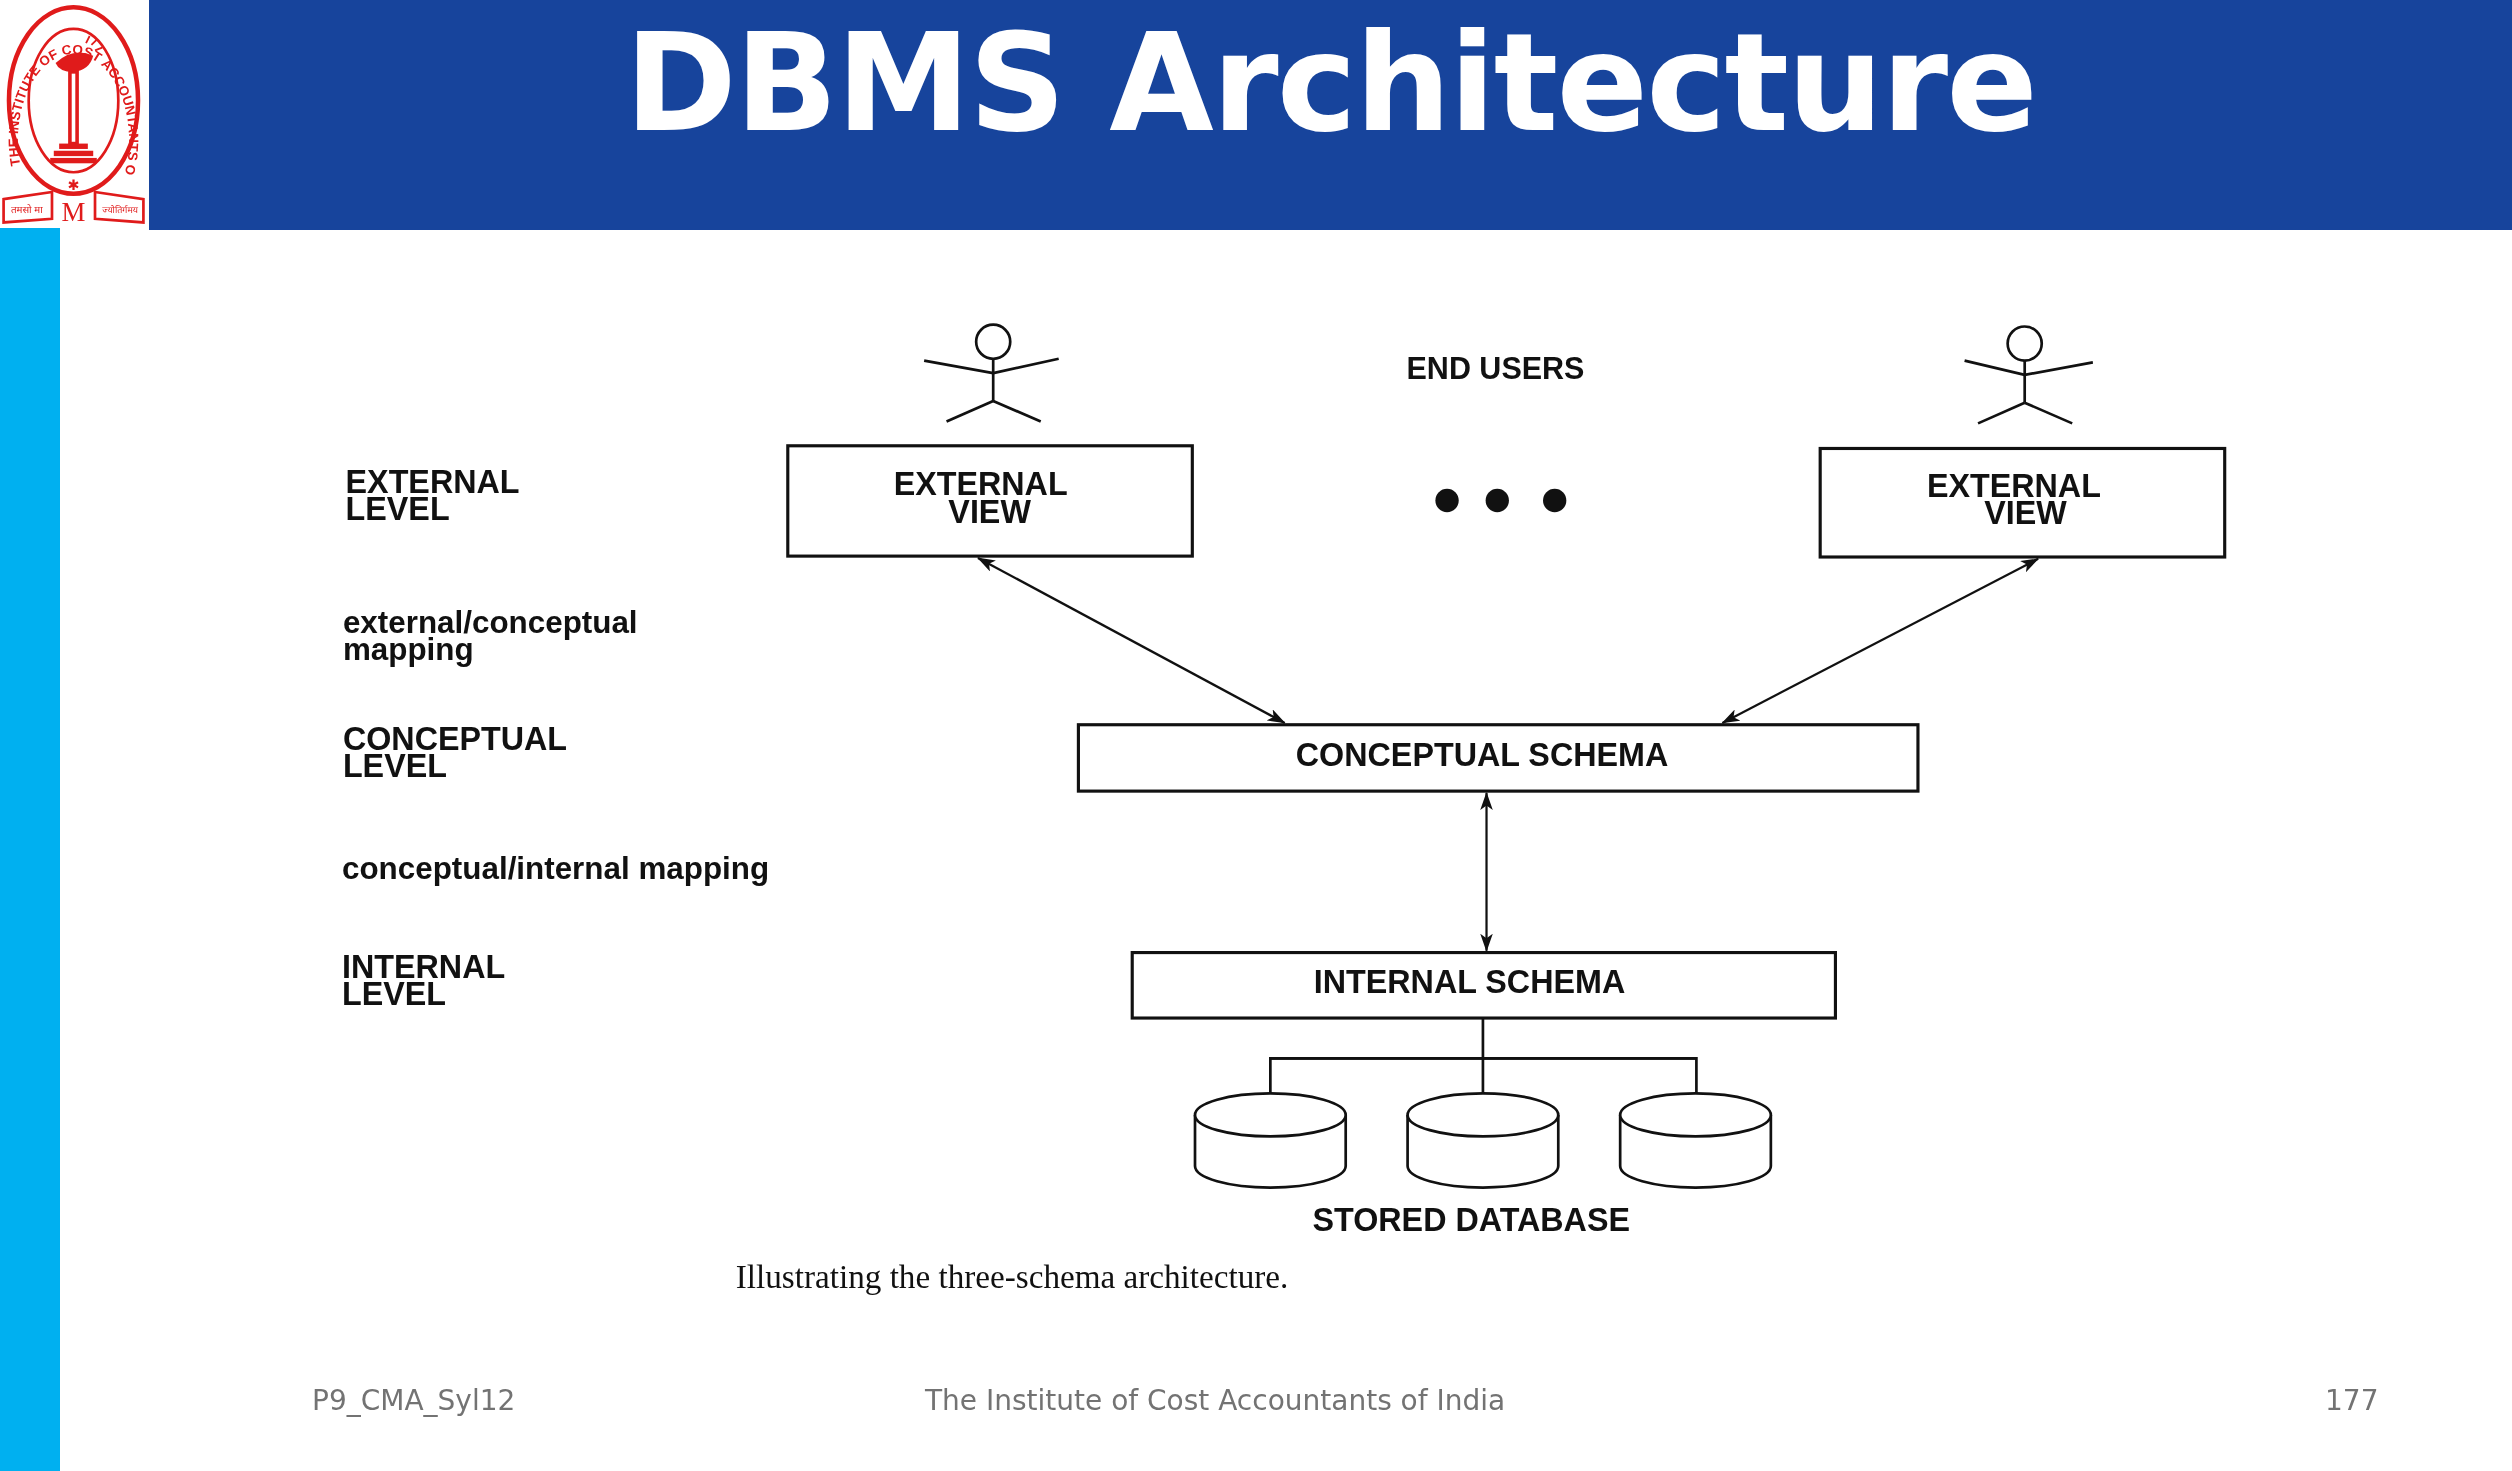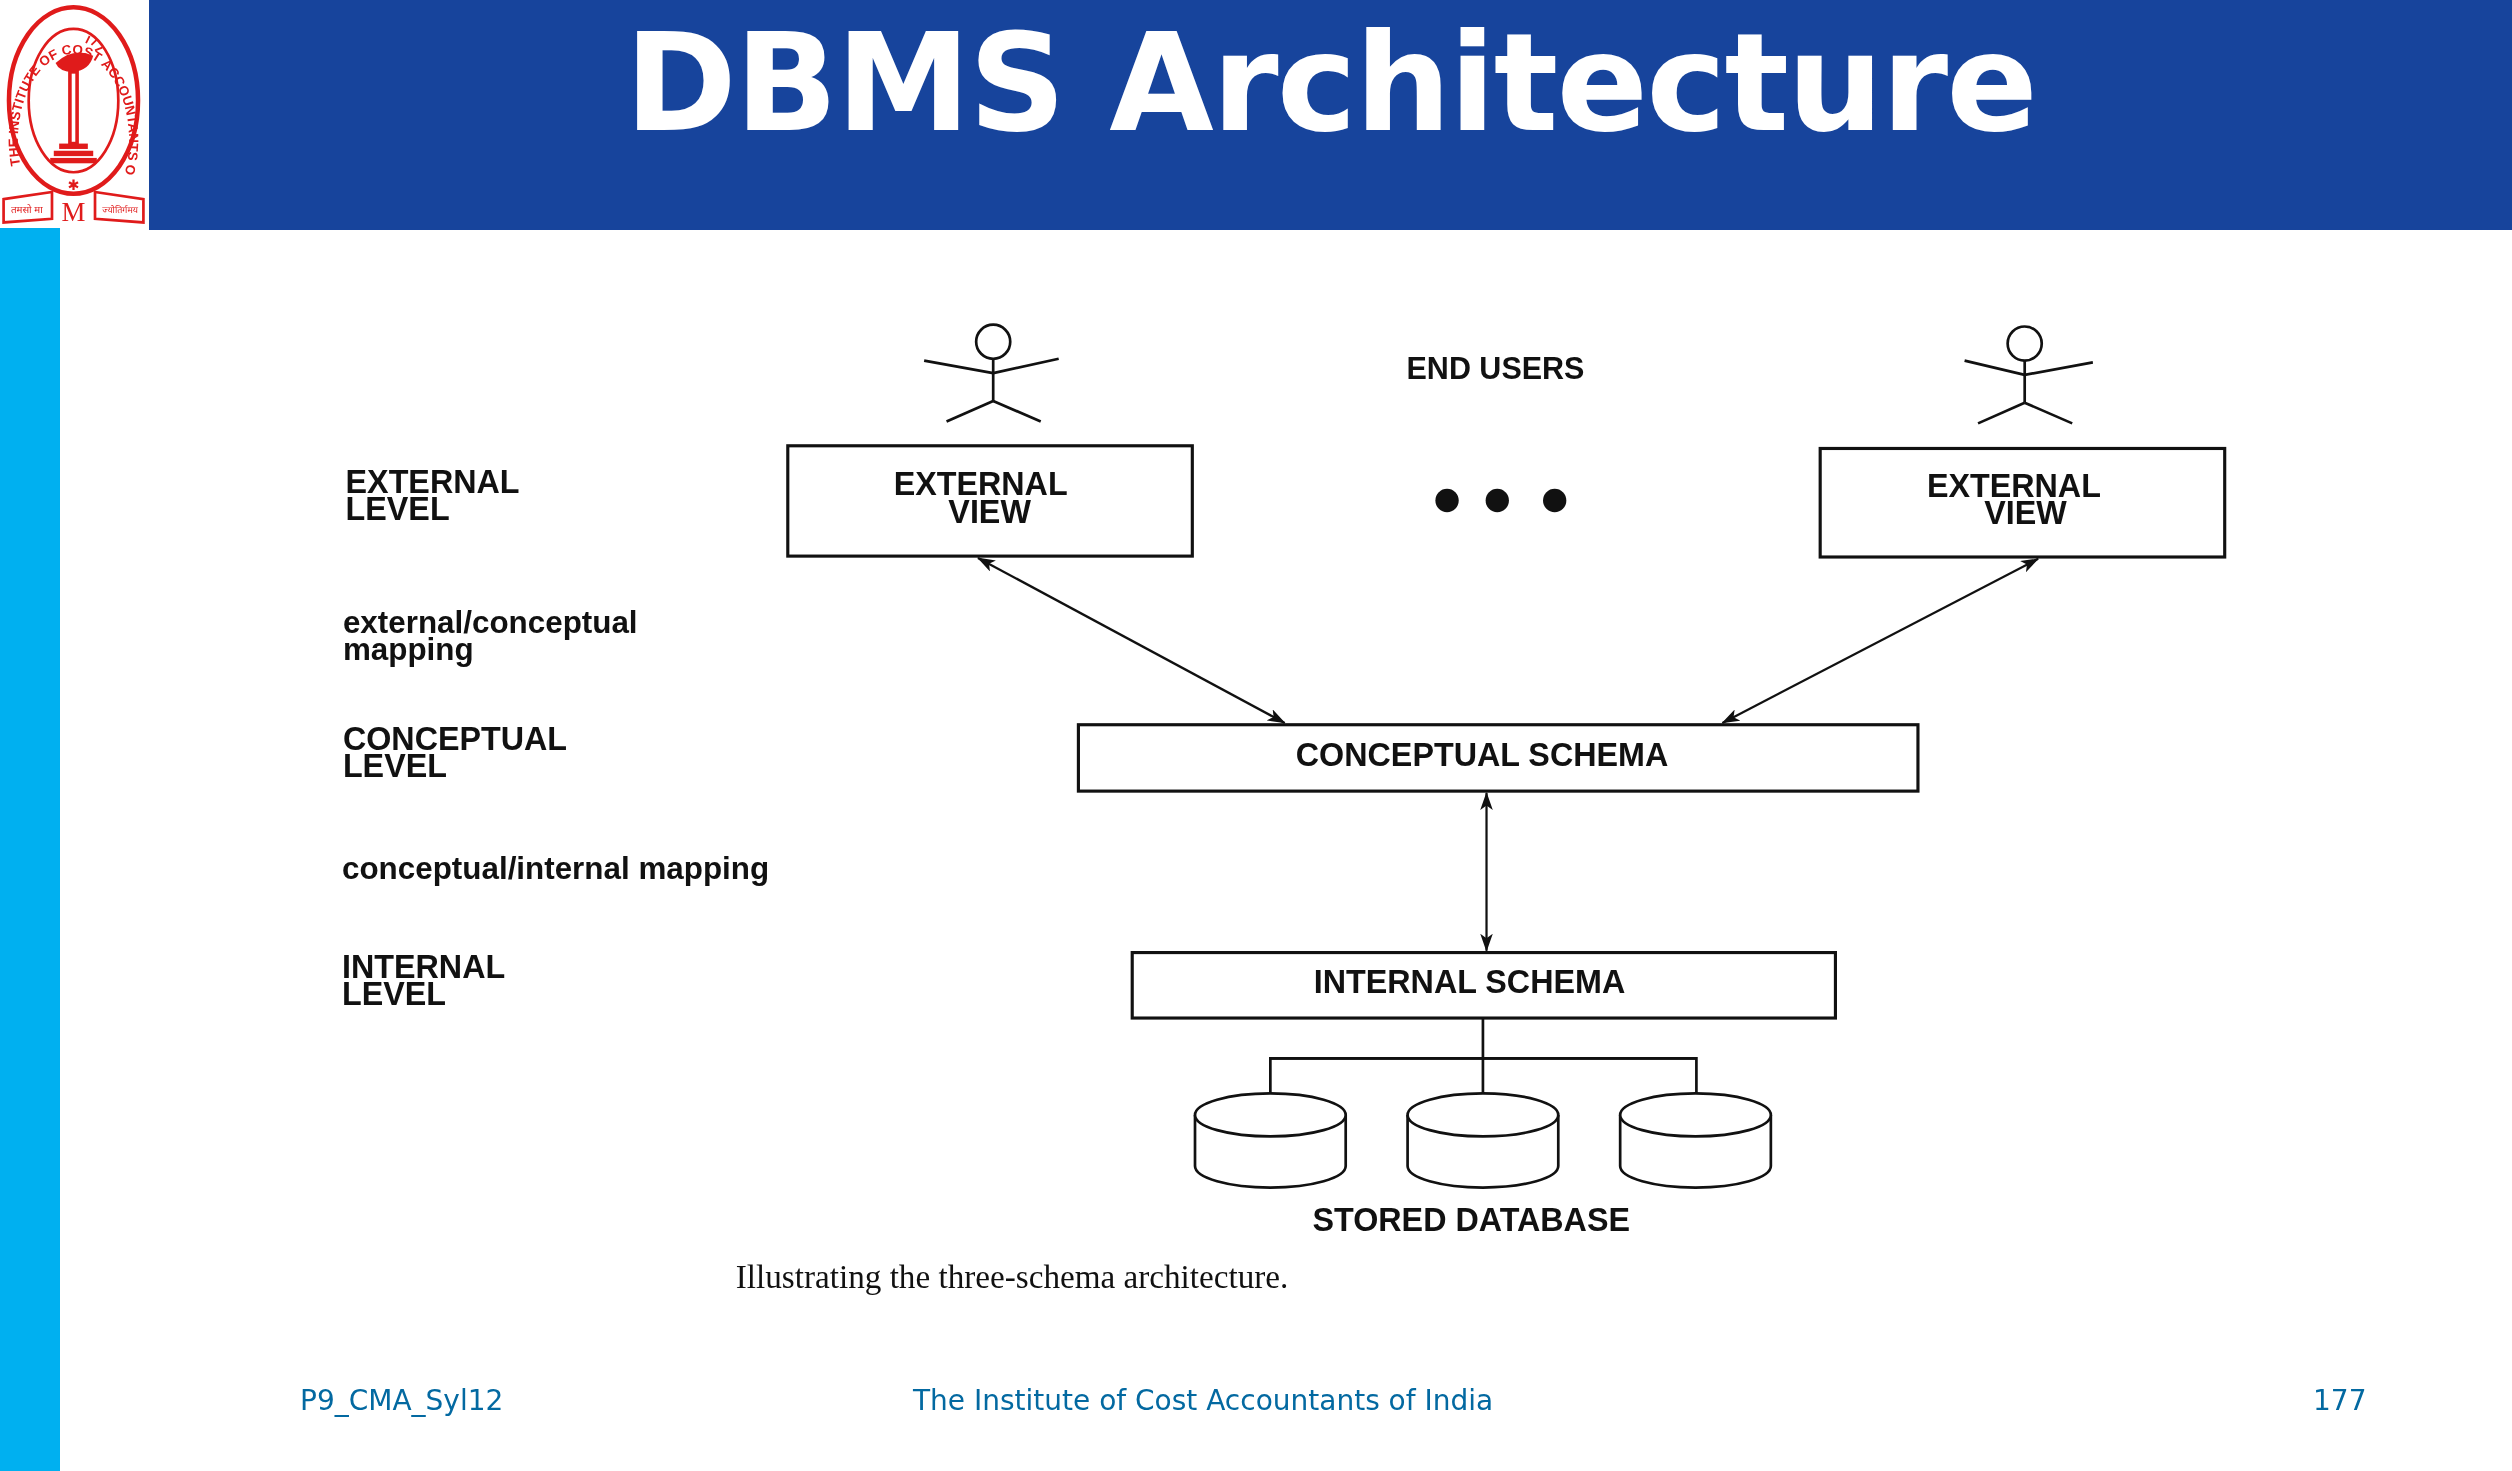--- a/index.html
+++ b/index.html
@@ -3,21 +3,21 @@
 <meta charset="utf-8">
 <style>
   html, body { margin:0; padding:0; }
   body { width:2512px; height:1471px; position:relative; background:#ffffff; overflow:hidden; font-family:"Liberation Sans", sans-serif; }
   .title-bar { position:absolute; left:149px; top:0; width:2363px; height:230px; background:#17449c; }
   .title { position:absolute; left:149px; top:0; width:2363px; height:166px; display:flex; align-items:center; justify-content:center; color:#fff; font-family:"DejaVu Sans", sans-serif; font-weight:bold; font-size:135px; letter-spacing:-1.8px; }
   .logo { position:absolute; left:0; top:0; width:147px; height:228px; }
   .side-strip { position:absolute; left:0; top:228px; width:60px; height:1244px; background:#00b0f0; }
   .diagram { position:absolute; left:0; top:0; width:2512px; height:1471px; }
   .lbl { font-family:"Liberation Sans", sans-serif; font-weight:bold; fill:#111; }
-  .footer { position:absolute; top:1384px; font-family:"DejaVu Sans", sans-serif; color:#0369a1; font-size:28px; }
+  .footer { position:absolute; top:1384px; font-family:"DejaVu Sans", sans-serif; color:#737373; font-size:28px;margin-left:12px; }
   .caption { font-family:"Liberation Serif", serif; fill:#111; }
 </style>
 </head>
 <body>
 
 <div class="title-bar"></div>
 <div class="title">DBMS Architecture</div>
 
 <div class="logo">
   <svg width="147" height="228" viewBox="0 0 164 254">

